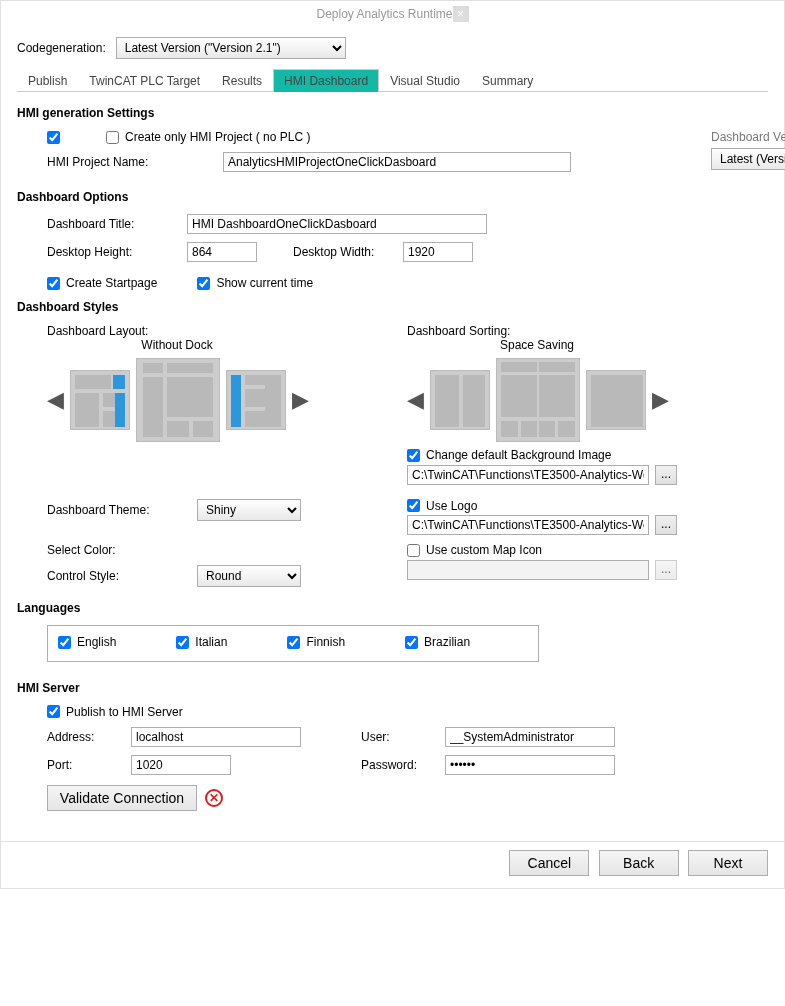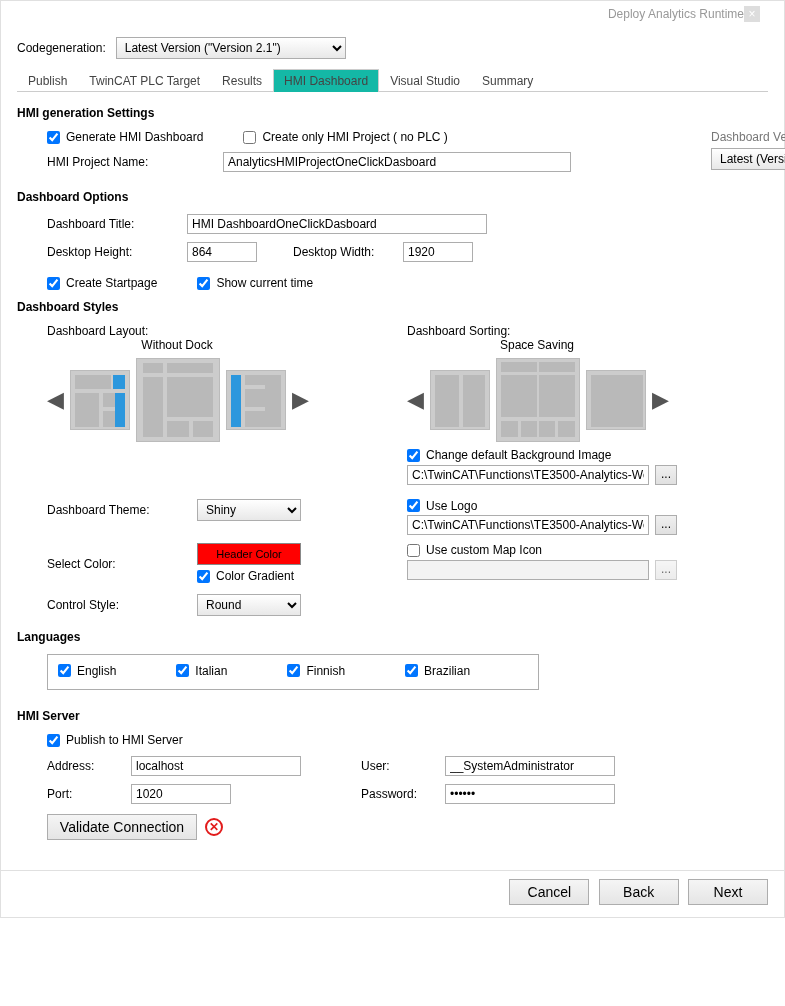--- a/index.html
+++ b/index.html
@@ -1,18 +1,18 @@
 <!DOCTYPE html>
 <html><head>
 <meta charset="utf-8">
 <style>
 * { box-sizing: border-box; margin: 0; padding: 0; }
 body { font-family: "Segoe UI", Tahoma, sans-serif; font-size: 12px; background: #fff; color: #000; width: 785px; }
 .window { border: 1px solid #e0e0e0; }
-.titlebar { display: flex; align-items: center; justify-content: flex-end; background: #fff; padding: 5px 24px; color: #999; font-size: 12px; border-bottom: 0; }
+.titlebar { display: flex; align-items: center; justify-content: center; background: #fff; padding: 5px 16px; color: #999; font-size: 12px; border-bottom: 0; }
 .titlebar .close-btn { width: 16px; height: 16px; background: #ddd; color: #fff; text-align: center; line-height: 16px; font-size: 12px; cursor: pointer; }
 .content { padding: 10px 16px 12px 16px; }
 .codegen-row { display: flex; align-items: center; gap: 10px; margin-bottom: 10px; }
 .label { color: #000; }
 select { font-family: inherit; font-size: 12px; padding: 2px 4px; border: 1px solid #adadad; background: linear-gradient(#fff,#e8e8e8); height: 22px; }
 select.codegen { width: 230px; }
 .tabs { display: flex; border-bottom: 1px solid #ccc; margin-bottom: 14px; }
 .tab { padding: 4px 10px; border: 1px solid transparent; border-bottom: none; cursor: pointer; color: #444; margin-bottom: -1px; }
 .tab.active { border-color: #ccc; background: #14b8a6; }
 .section-heading { font-weight: bold; margin: 6px 0 10px 0; }
@@ -102,21 +102,20 @@
       <div class="tab">Visual Studio</div>
       <div class="tab">Summary</div>
     </div>
 
     <div class="section-heading">HMI generation Settings</div>
     <div class="two-col">
       <div class="col-left">
         <div class="indent1 row">
           <label class="chk">
               <input type="checkbox" checked="" style="">
-              <span>Generate HMI Dashboard</span>
             </label>
           <label class="chk">
               <input type="checkbox" style="">
               <span>Create only HMI Project ( no PLC )</span>
             </label>
         </div>
         <div class="indent1 row">
           <span class="field-label">HMI Project Name:</span>
           <input type="text" style="width: 348px; margin-left: 36px;" value="AnalyticsHMIProjectOneClickDasboard">
         </div>
@@ -244,27 +243,20 @@
           <span style="width:6px"></span>
           <div class="browse-btn">...</div>
         </div>
       </div>
     </div>
 
     <div class="two-col">
       <div class="col-left">
         <div class="indent1 row">
           <span class="field-label" style="width:150px">Select Color:</span>
-          <div>
-            <div class="color-swatch">Header Color</div>
-            <label class="chk" style="margin-top:4px">
-                <input type="checkbox" checked="" style="">
-                <span>Color Gradient</span>
-              </label>
-          </div>
         </div>
         <div class="indent1 row" style="margin-top:6px">
           <span class="field-label" style="width:150px">Control Style:</span>
           <select class="style-select"><option>Round</option></select>
         </div>
       </div>
       <div class="col-right">
         <label class="chk">
             <input type="checkbox" style="">
             <span>Use custom Map Icon</span>

